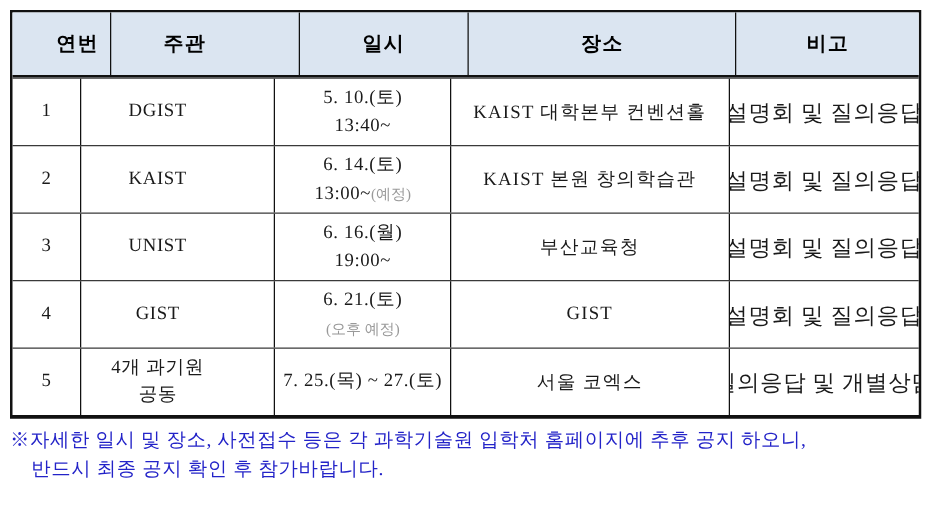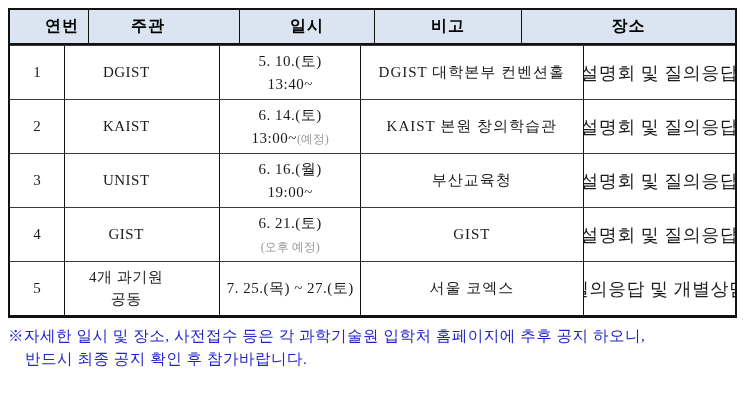--- a/index.html
+++ b/index.html
@@ -27,21 +27,21 @@
     border-left: 2px solid #111;
     border-right: 2px solid #111;
     border-top: 2.5px solid #111;
     border-bottom: 3px solid #111;
   }
   .tr { display: flex; width: 100%; }
   .tr + .tr { border-top: 1px solid #3a3a3a; }
   .tr.head {
     background: #dbe5f1;
     border-bottom: 2.5px solid #111;
-    height: 35px;
+    height: 52px;
     padding-left: 26px;
   }
   .tr.body-row { height: 54px; }
 
   .td {
     display: flex;
     flex-direction: column;
     align-items: center;
     justify-content: center;
     text-align: center;
@@ -88,35 +88,35 @@
 
 <div class="page">
 
 
   <div class="tbl">
 
     <div class="tr head">
       <div class="td c0">연번</div>
       <div class="td c1">주관</div>
       <div class="td c2">일시</div>
+      <div class="td c3">장소</div>
       <div class="td c4">비고</div>
-      <div class="td c3">장소</div>
     </div>
 
     <div class="tr body-row">
       <div class="td c0 cell-no">1</div>
       <div class="td c1 cell-host">
           <span>DGIST</span>
           <span></span>
         </div>
       <div class="td c2 cell-date">
           <div>5. 10.(토)</div>
           <div><span>13:40~</span><span class="d2-note"></span></div>
         </div>
-      <div class="td c3 cell-place">DGIST 대학본부 컨벤션홀</div>
+      <div class="td c3 cell-place">KAIST 대학본부 컨벤션홀</div>
       <div class="td c4 cell-note">설명회 및 질의응답</div>
     </div>
 
     <div class="tr body-row">
       <div class="td c0 cell-no">2</div>
       <div class="td c1 cell-host">
           <span>KAIST</span>
           <span></span>
         </div>
       <div class="td c2 cell-date">

